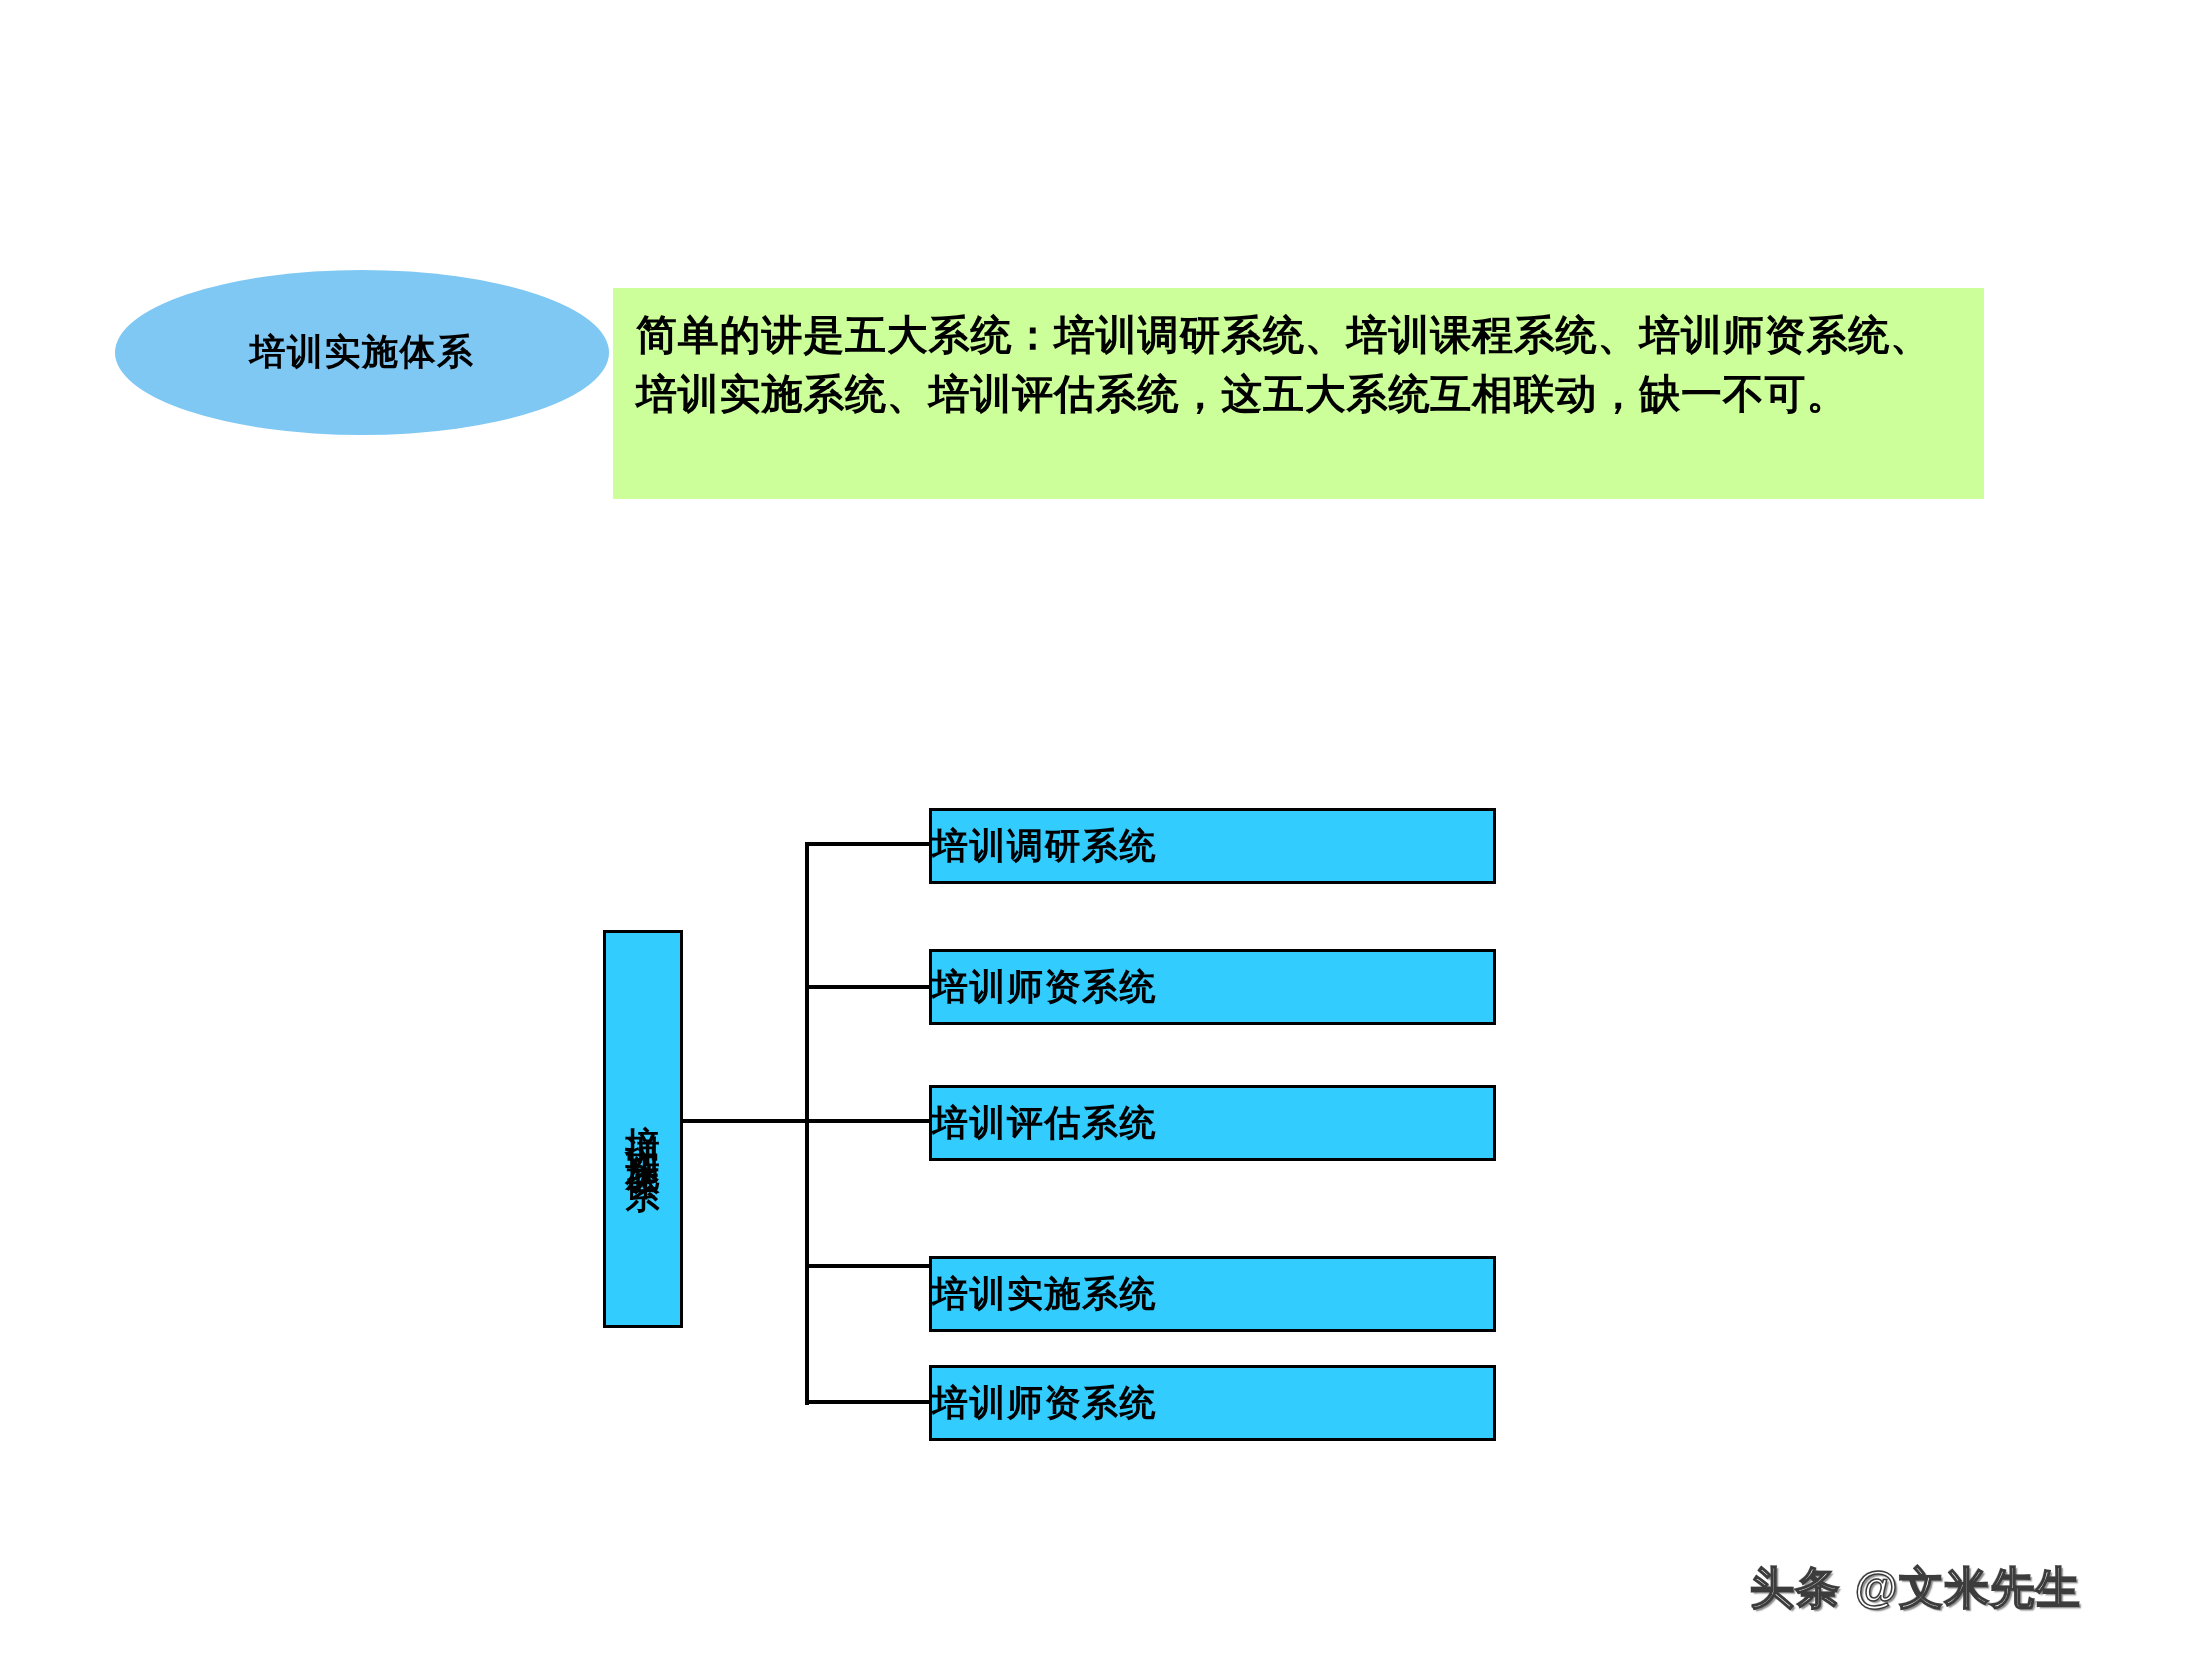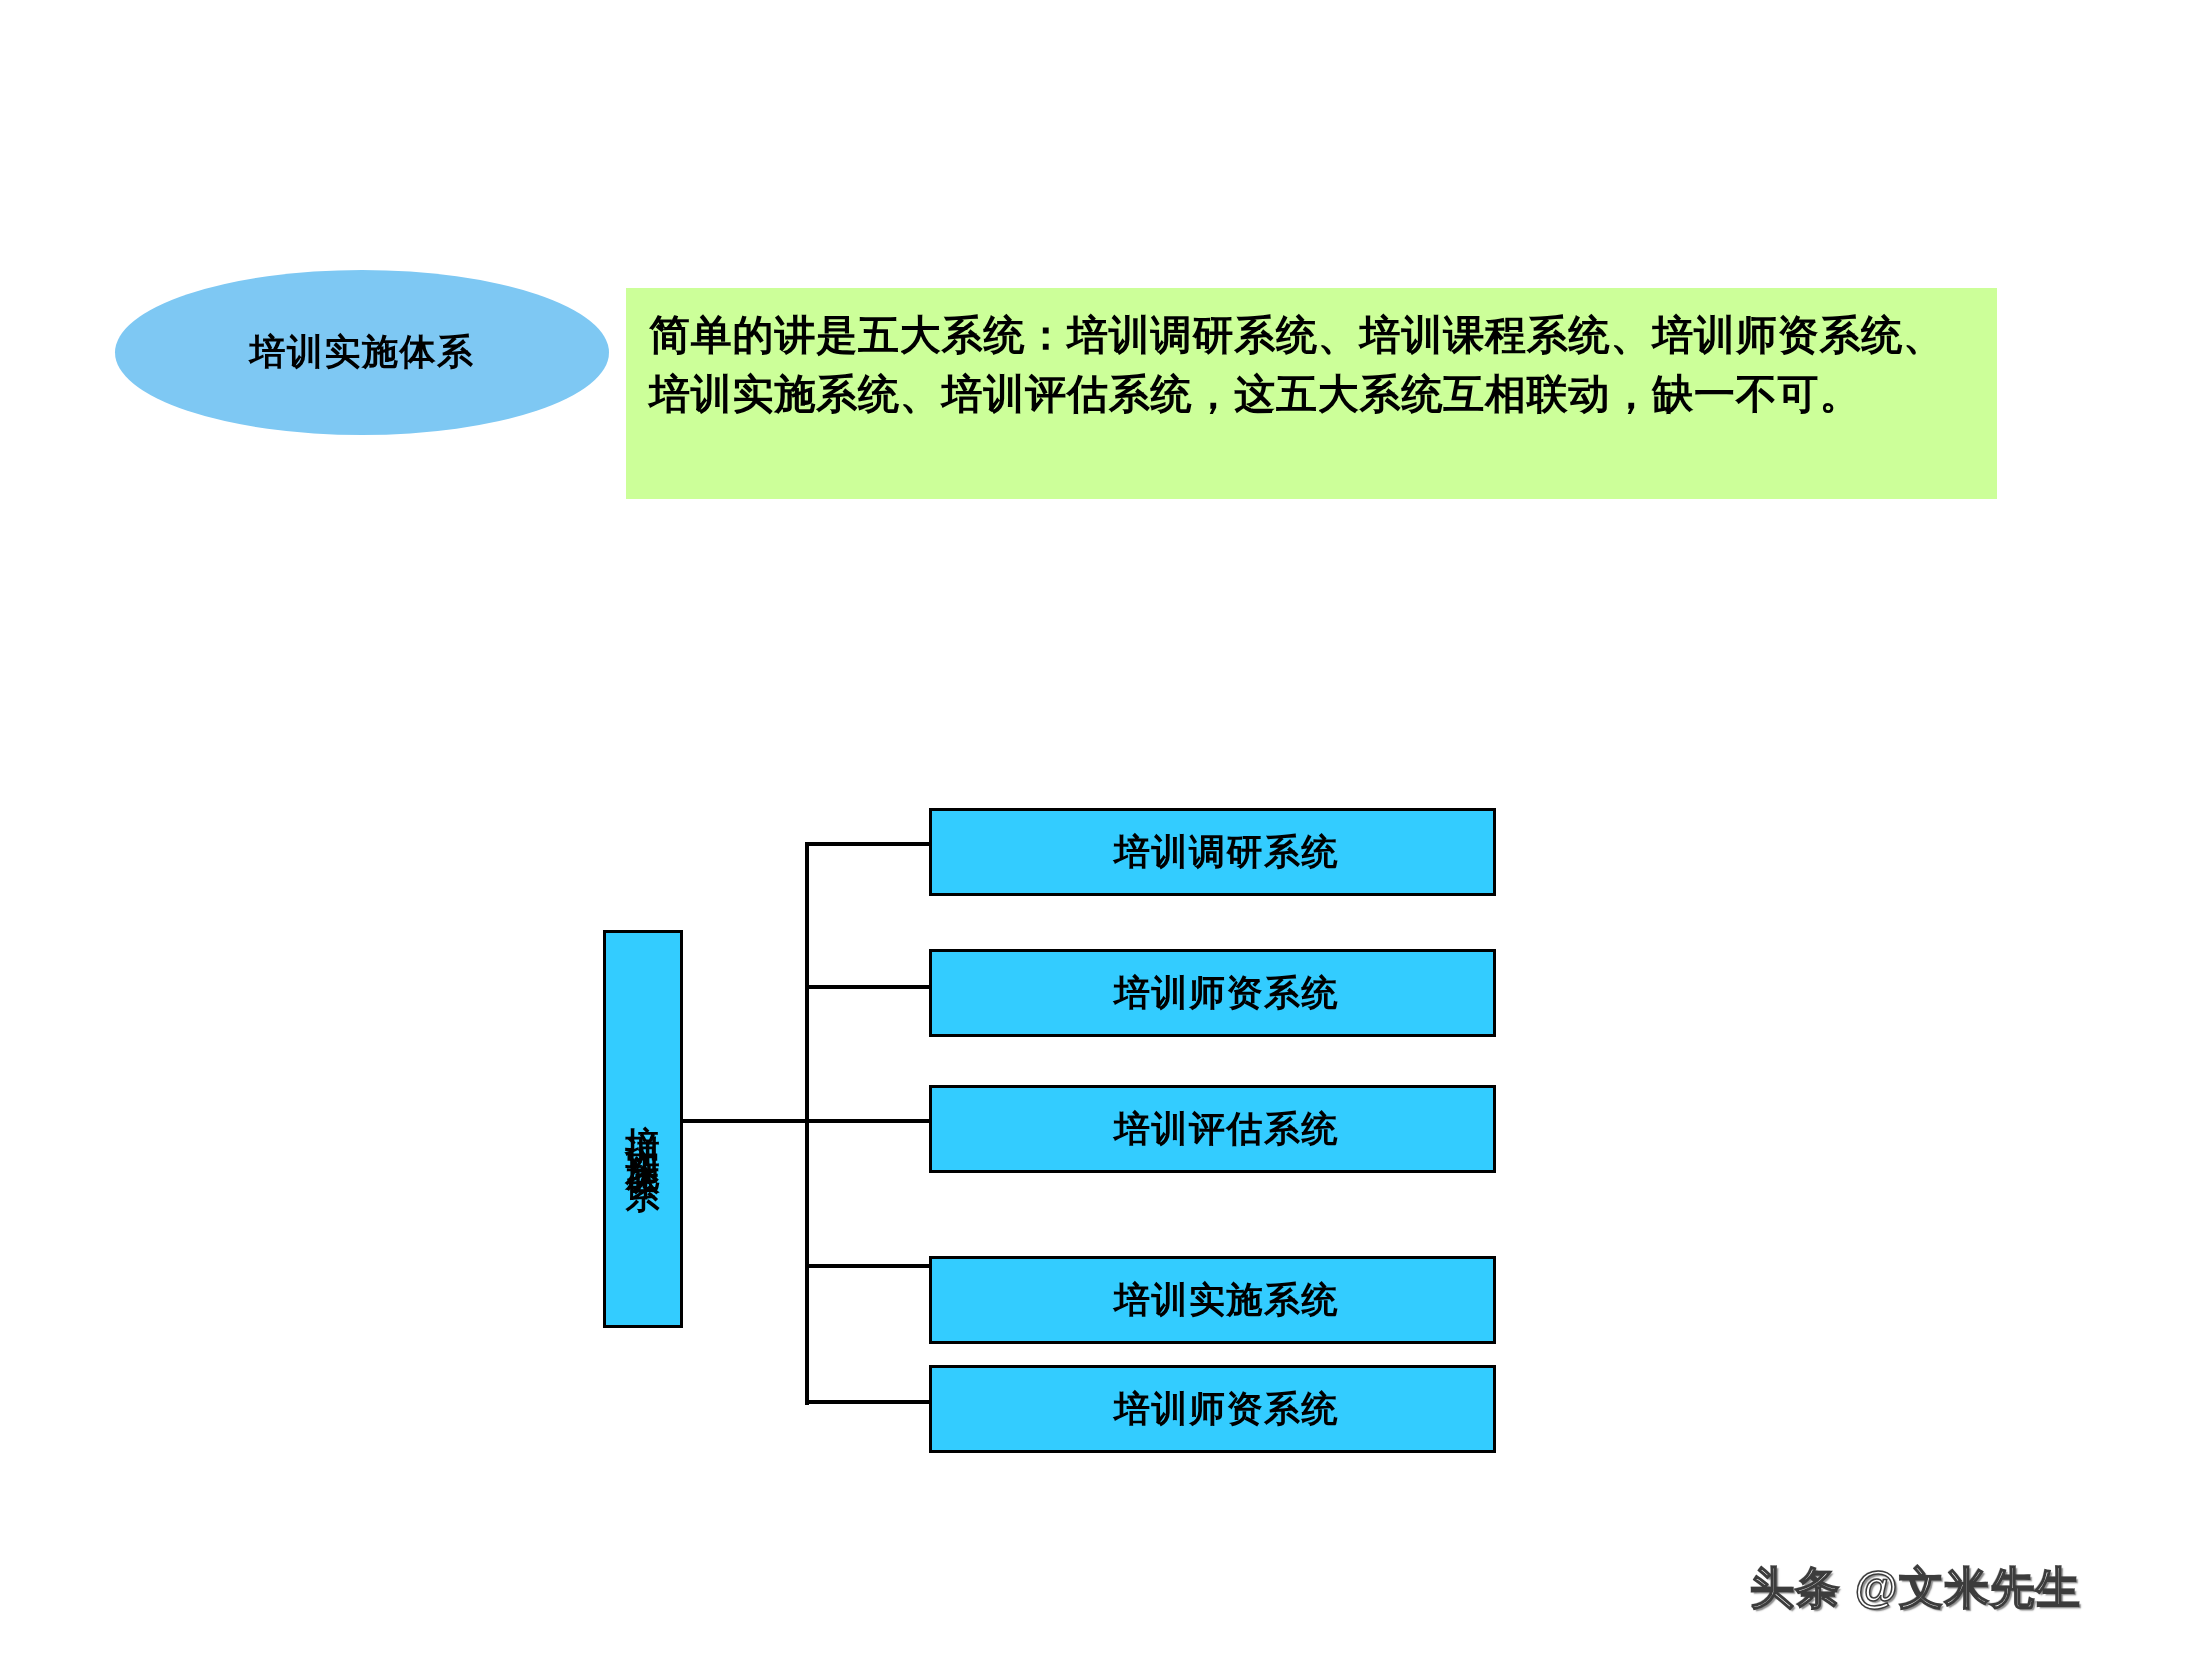--- a/index.html
+++ b/index.html
@@ -54,21 +54,20 @@
   
   .note {
     position: absolute;
     left: 613px;
     top: 288px;
     width: 1371px;
     min-height: 211px;
     box-sizing: border-box;
     background: var(--note-green, #CCFF99);
     padding: 18.4px 29px 18.4px 23px;
-    margin-left: 13px;
   }
   .note span {
     font-size: 41px;
     font-weight: bold;
     line-height: 1.42;
     color: #000;
     letter-spacing: 0.8px;
   }
 
   
@@ -103,28 +102,27 @@
     font-weight: bold;
     letter-spacing: 10.7px;
     color: #000;
     line-height: 1;
   }
 
   .child-box {
     position: absolute;
     left: 929px;
     width: 567px;
-    height: 88px;
+    height: 76px;
     box-sizing: border-box;
     background: var(--box-cyan, #33CCFF);
     border: 3.8px solid #000;
     display: flex;
     align-items: center;
-    justify-content: center;
-    padding-left: 28px;
+    justify-content: flex-start;
   }
   .child-box span {
     font-size: 36px;
     font-weight: bold;
     color: #000;
     letter-spacing: 1.5px;
     white-space: nowrap;
   }
   .child-box.c1 { top: 808px; }
   .child-box.c2 { top: 949px; }

